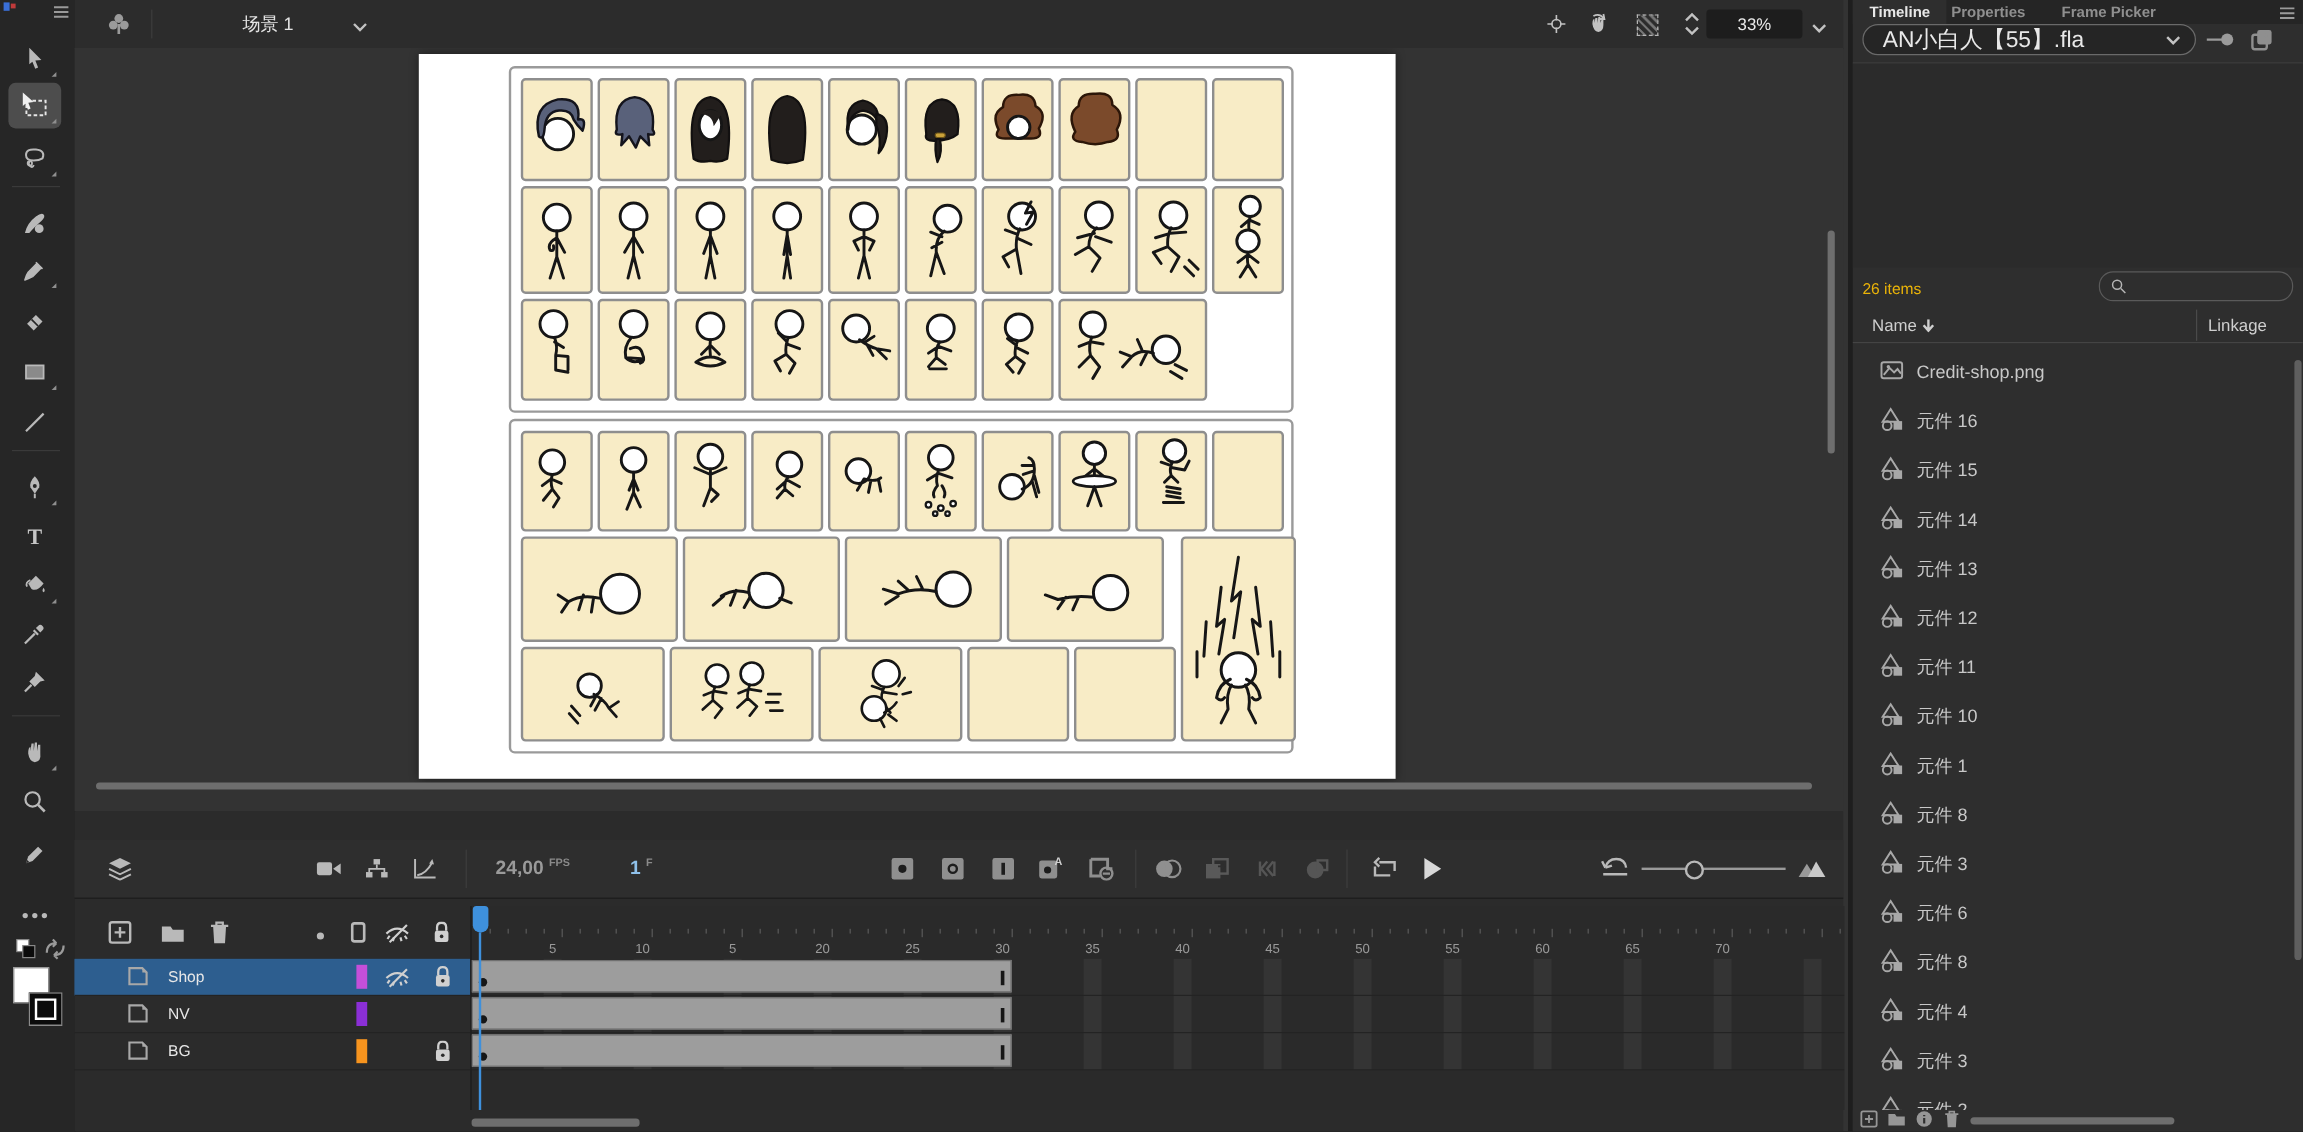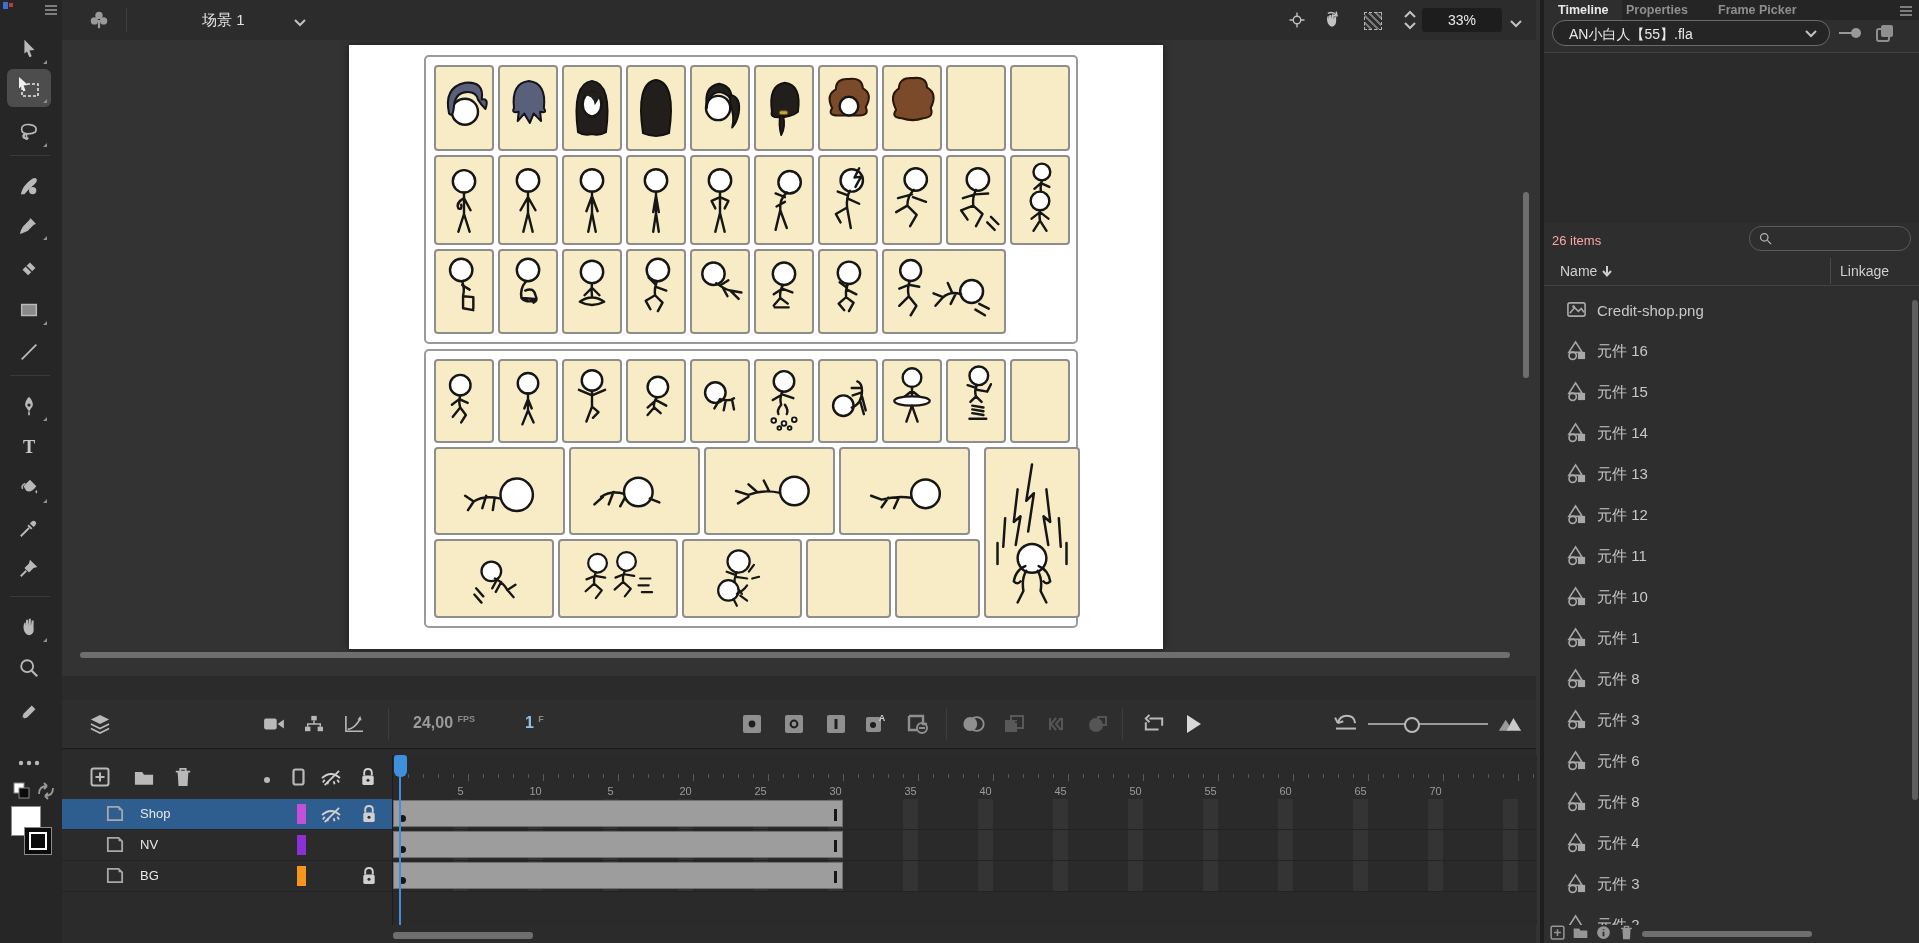--- a/index.html
+++ b/index.html
@@ -56,22 +56,22 @@
   #ruler-nums{position:absolute;left:0;top:28px;width:100%;height:18px;color:#9a9a9a;font-size:11px;}
   .frow{position:absolute;left:0;width:100%;height:30px;border-bottom:1px solid #232323;}
   .stripe{position:absolute;top:0;width:15px;height:100%;background:#343434;}
   .span{position:absolute;left:0;top:1px;height:27px;background:#9d9d9d;border:1px solid #6f6f6f;box-sizing:border-box;}
   #playhead-line{position:absolute;width:2px;background:#3e90dc;z-index:5;}
   #playhead-cap{position:absolute;width:13px;height:22px;background:#3e90dc;border-radius:3px 3px 6px 6px;z-index:6;}
   #tl-hscroll{position:absolute;left:330px;top:252px;width:1144px;height:14px;}
   
   #library{left:1540px;top:0;width:379px;height:943px;background:#2e2e2e;border-left:4px solid #1e1e1e;}
   #lib-tabs{position:absolute;left:0;top:0;width:100%;height:20px;background:#252525;}
-  #lib-file{position:absolute;left:8px;top:20px;width:278px;height:26px;border:1px solid #6a6a6a;border-radius:13px;background:#252525;color:#e8e8e8;line-height:26px;padding-left:16px;box-sizing:border-box;font-size:14px;}
-  #lib-count{position:absolute;left:8px;top:233px;color:#fca5a5;font-size:13px;}
+  #lib-file{position:absolute;left:8px;top:20px;width:278px;height:26px;border:1px solid #6a6a6a;border-radius:13px;background:#252525;color:#e8e8e8;line-height:26px;padding-left:16px;box-sizing:border-box;font-size:19px;}
+  #lib-count{position:absolute;left:8px;top:233px;color:#eab308;font-size:13px;}
   #lib-search{position:absolute;left:205px;top:226px;width:162px;height:25px;border:1px solid#5a5a5a;border-radius:12px;box-sizing:border-box;}
   #lib-cols{position:absolute;left:0;top:258px;width:100%;height:27px;border-bottom:1px solid #444;color:#cfcfcf;font-size:14px;}
   #lib-list{position:absolute;left:0;top:290px;width:100%;height:635px;overflow:hidden;}
   .libitem{height:41px;display:flex;align-items:center;color:#c8c8c8;font-size:15px;}
   .libitem .ic{margin:0 10px 0 22px;}
   #lib-bottom{position:absolute;left:0;top:925px;width:100%;height:18px;background:#2e2e2e;display:flex;align-items:center;gap:8px;padding-left:6px;box-sizing:border-box;}
   .muted-ic{opacity:.75}
 </style>
 </head>
 <body>

